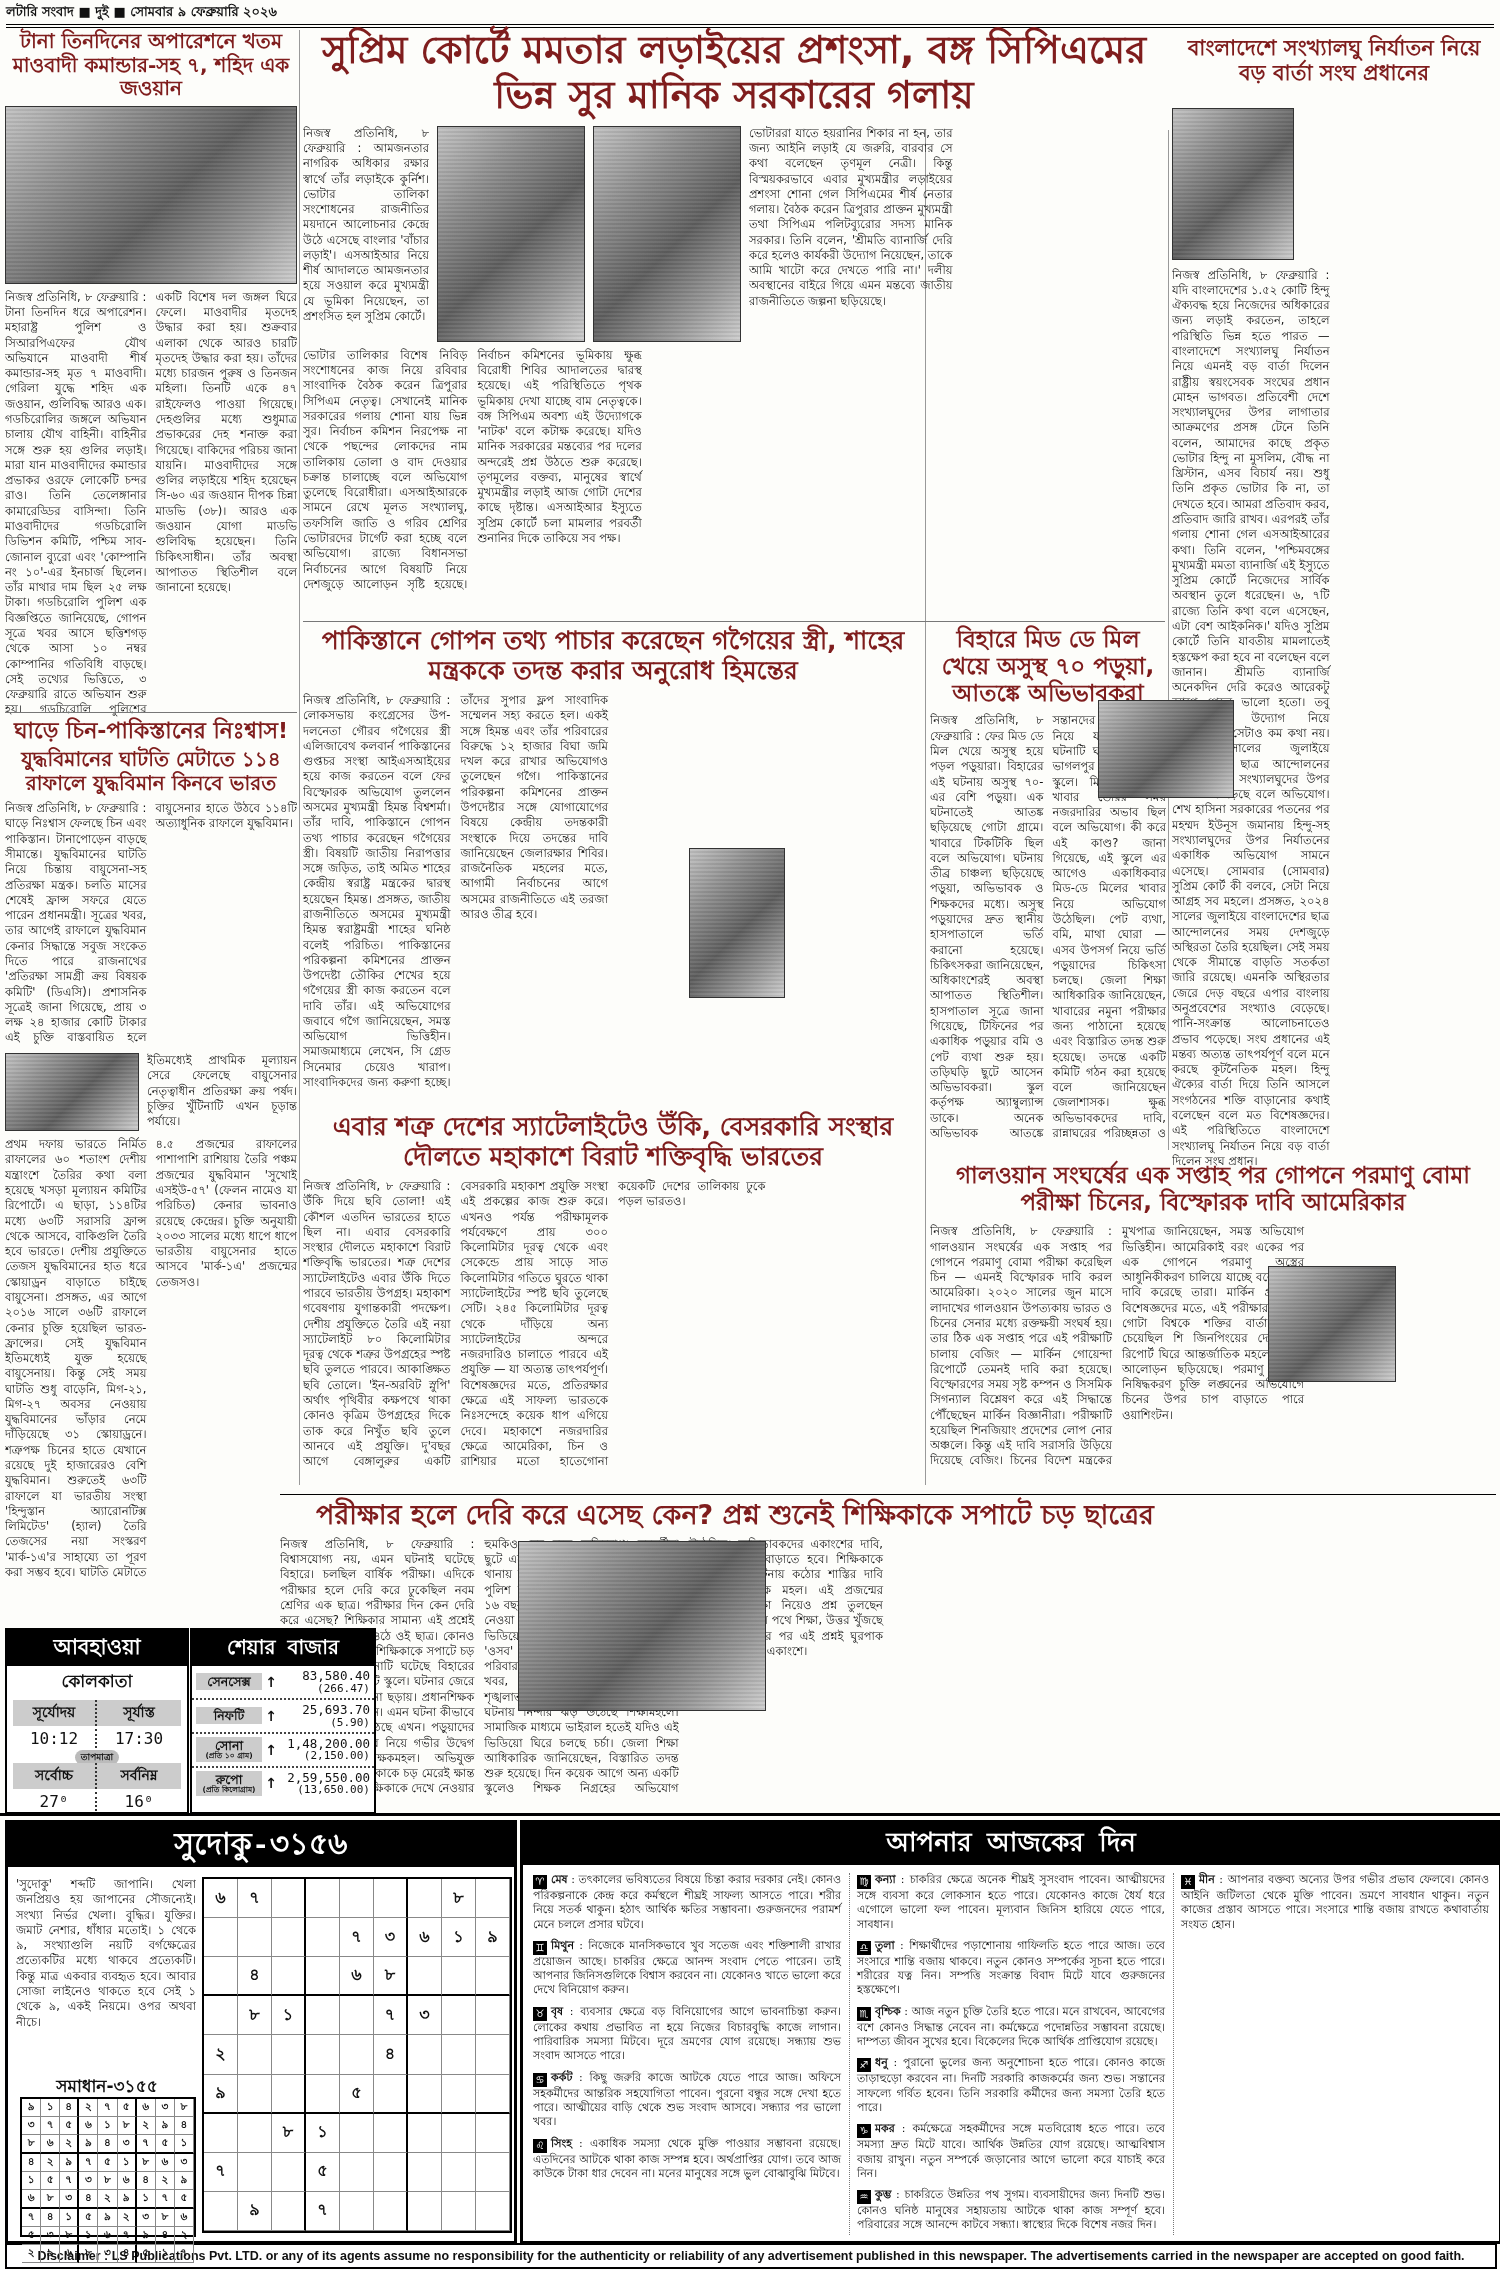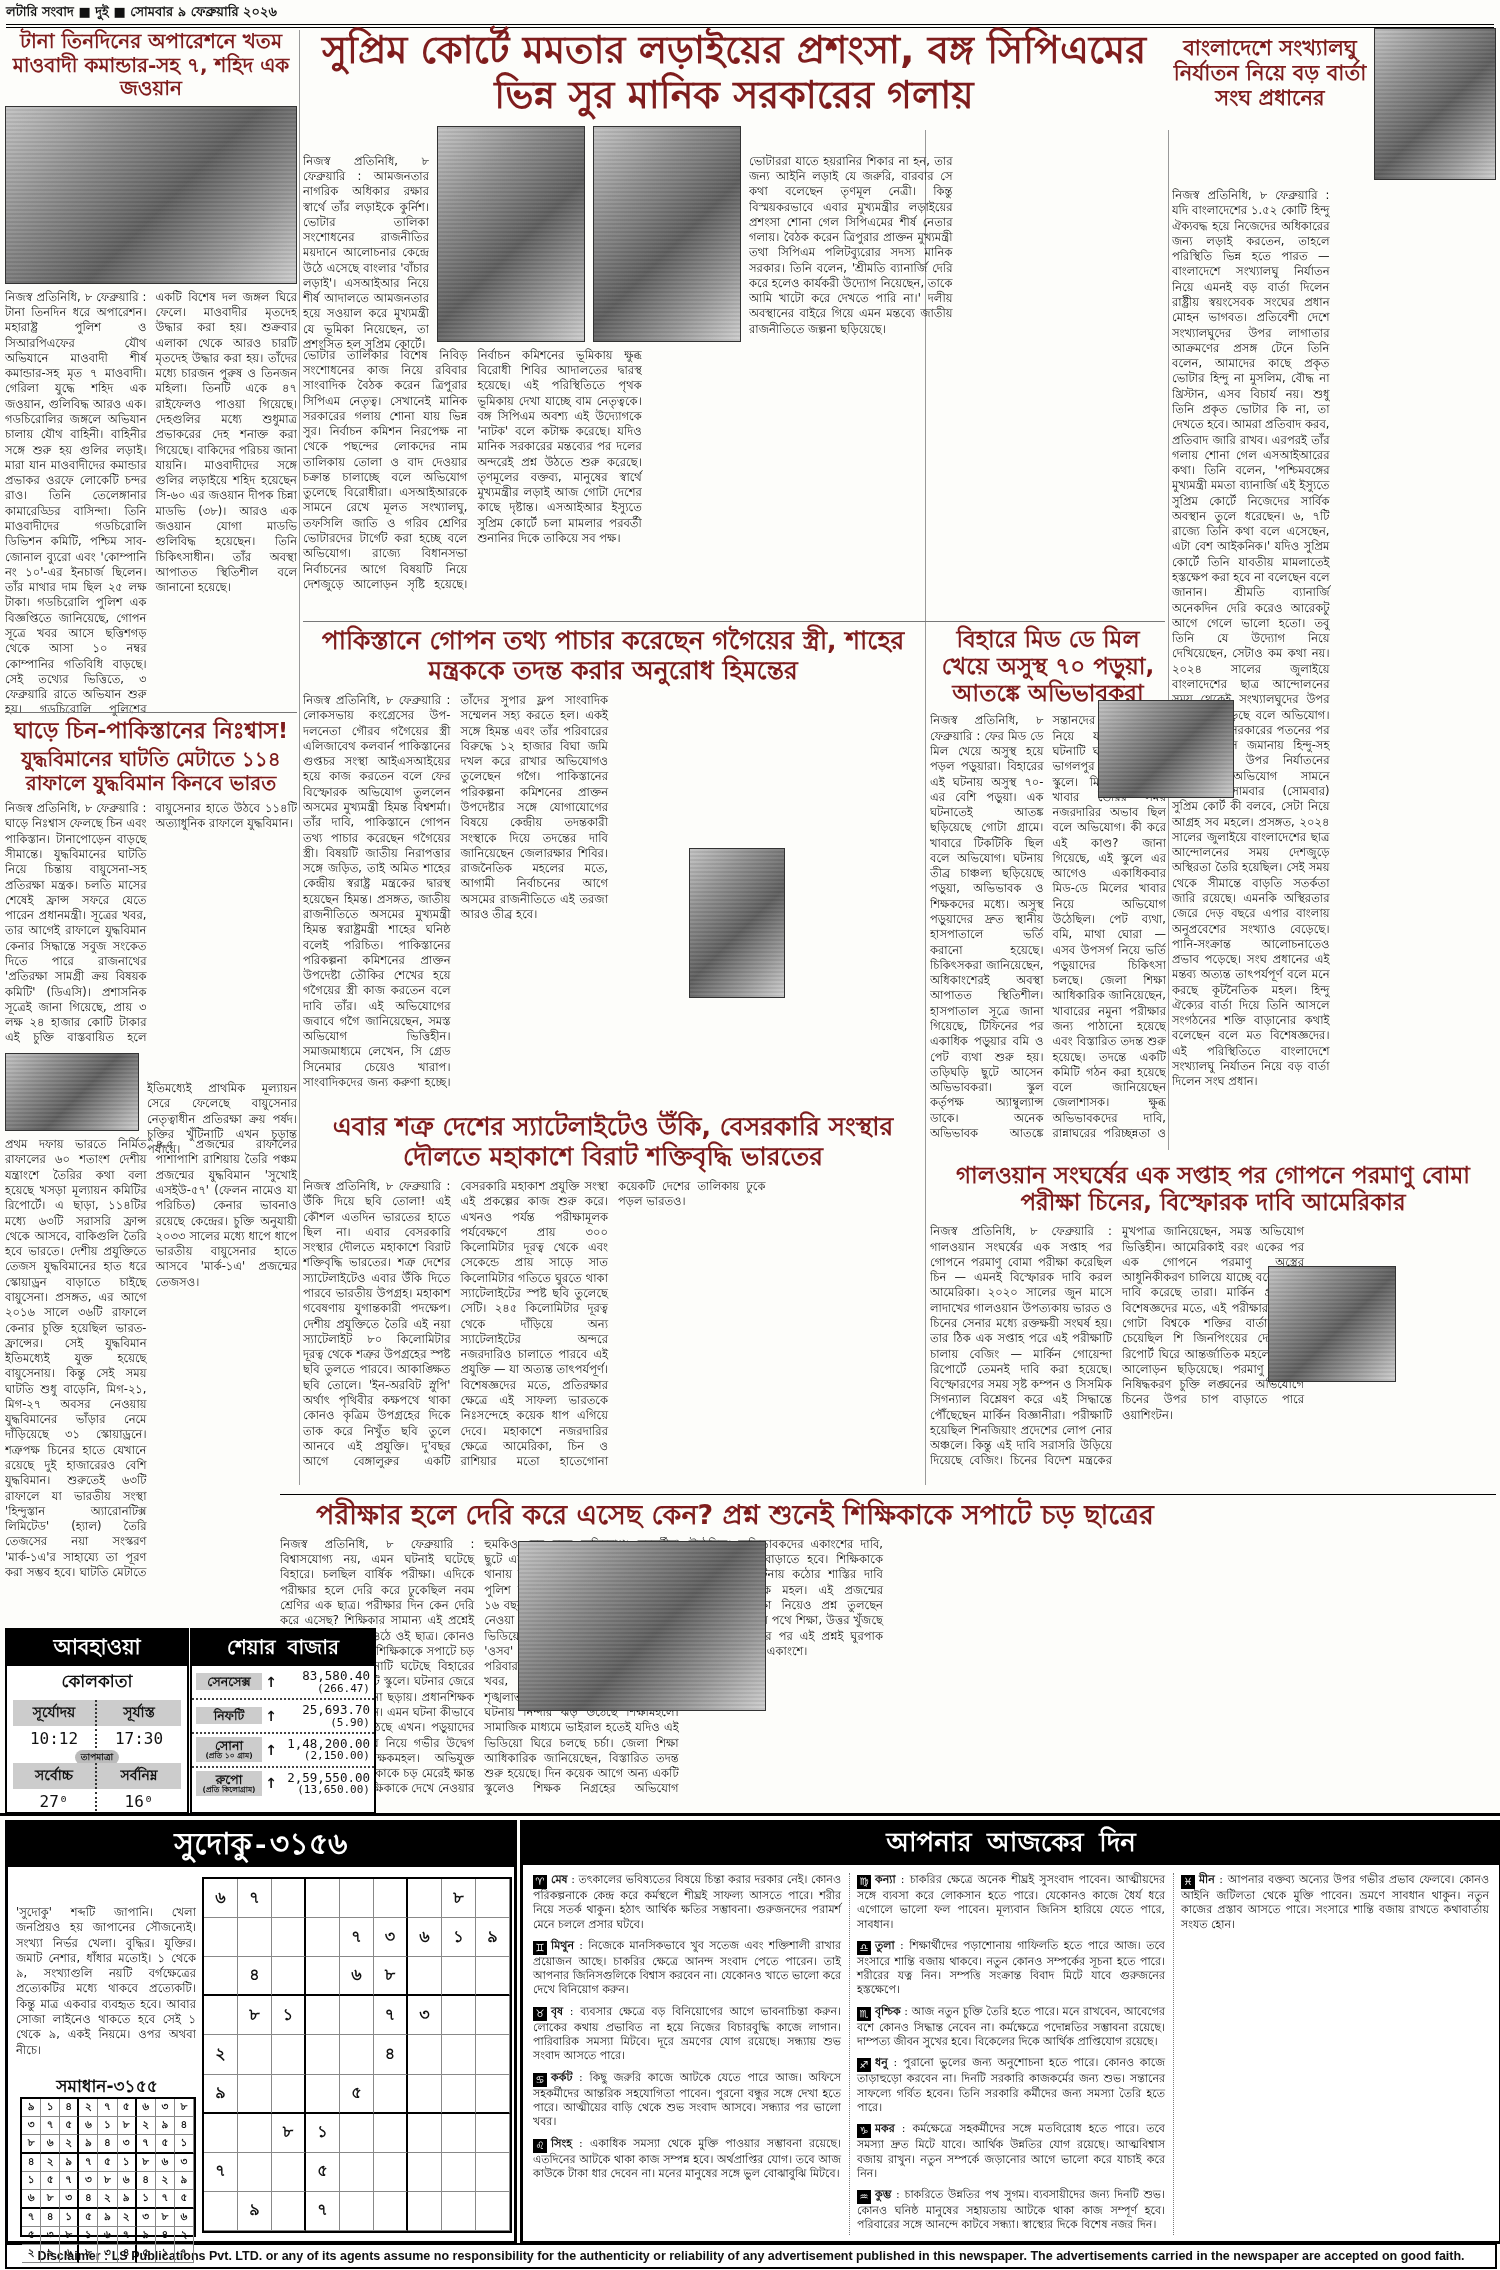--- a/index.html
+++ b/index.html
@@ -3,21 +3,21 @@
 <meta charset="utf-8">
 <style>
   html,body{margin:0;padding:0;background:#e8e8e4;}
   #page{position:relative;width:1500px;height:2270px;background:#fdfdfa;color:#111;
         font-family:"DejaVu Sans","Liberation Sans",sans-serif;overflow:hidden;margin:0 auto;}
   .abs{position:absolute;}
   
   #topbar{left:6px;top:2px;width:1488px;height:22px;font-size:13px;font-weight:bold;
           border-bottom:4px double #000;display:flex;align-items:flex-start;}
   
-  .bt{font-size:11.5px;line-height:1.33;text-align:justify;color:#151515;overflow:hidden;column-fill:auto;margin-top:28px;}
+  .bt{font-size:11.5px;line-height:1.33;text-align:justify;color:#151515;overflow:hidden;column-fill:auto;}
   .c2{column-count:2;column-gap:9px;}
   .c3{column-count:3;column-gap:10px;}
   .c4{column-count:4;column-gap:10px;}
   .c5{column-count:5;column-gap:10px;}
   .c6{column-count:6;column-gap:10px;}
   h1,h2,h3{margin:0;font-weight:bold;color:#7f1d1d;}
   .hl{line-height:1.18;}
   
   .photo{background:
       repeating-linear-gradient(0deg,rgba(0,0,0,.06) 0 2px,rgba(255,255,255,.05) 2px 4px),
@@ -108,21 +108,21 @@
     <div class="photo" style="position:absolute;left:386px;top:222px;width:94px;height:148px;"></div>
   </section>
 
   <section class="abs" style="left:930px;top:626px;width:236px;height:530px;overflow:visible;">
     <h2 class="hl" style="font-size:23px;text-align:center;">বিহারে মিড ডে মিল খেয়ে অসুস্থ ৭০ পড়ুয়া, আতঙ্কে অভিভাবকরা</h2>
     <div class="bt c2" style="height:430px;margin-top:6px;">নিজস্ব প্রতিনিধি, ৮ ফেব্রুয়ারি : ফের মিড ডে মিল খেয়ে অসুস্থ হয়ে পড়ল পড়ুয়ারা। বিহারের এই ঘটনায় অসুস্থ ৭০-এর বেশি পড়ুয়া। এক ঘটনাতেই আতঙ্ক ছড়িয়েছে গোটা গ্রামে। খাবারে টিকটিকি ছিল বলে অভিযোগ। ঘটনায় তীব্র চাঞ্চল্য ছড়িয়েছে পড়ুয়া, অভিভাবক ও শিক্ষকদের মধ্যে। অসুস্থ পড়ুয়াদের দ্রুত স্থানীয় হাসপাতালে ভর্তি করানো হয়েছে। চিকিৎসকরা জানিয়েছেন, অধিকাংশেরই অবস্থা আপাতত স্থিতিশীল। হাসপাতাল সূত্রে জানা গিয়েছে, টিফিনের পর একাধিক পড়ুয়ার বমি ও পেট ব্যথা শুরু হয়। তড়িঘড়ি ছুটে আসেন অভিভাবকরা। স্কুল কর্তৃপক্ষ অ্যাম্বুল্যান্স ডাকে। অনেক অভিভাবক আতঙ্কে সন্তানদের স্কুল থেকে নিয়ে যান। শনিবার ঘটনাটি ঘটেছে বিহারের ভাগলপুর জেলার একটি স্কুলে। মিড-ডে মিলের খাবার তৈরির সময় নজরদারির অভাব ছিল বলে অভিযোগ। কী করে এই কাণ্ড? জানা গিয়েছে, এই স্কুলে এর আগেও একাধিকবার মিড-ডে মিলের খাবার নিয়ে অভিযোগ উঠেছিল। পেট ব্যথা, বমি, মাথা ঘোরা — এসব উপসর্গ নিয়ে ভর্তি পড়ুয়াদের চিকিৎসা চলছে। জেলা শিক্ষা আধিকারিক জানিয়েছেন, খাবারের নমুনা পরীক্ষার জন্য পাঠানো হয়েছে এবং বিস্তারিত তদন্ত শুরু হয়েছে। তদন্তে একটি কমিটি গঠন করা হয়েছে বলে জানিয়েছেন জেলাশাসক। ক্ষুব্ধ অভিভাবকদের দাবি, রান্নাঘরের পরিচ্ছন্নতা ও নজরদারি বাড়াতে হবে। সংশ্লিষ্ট শিশু শিক্ষা কেন্দ্রের কর্মীদের বিরুদ্ধে কড়া ব্যবস্থা নেওয়ার দাবি তুলেছেন তাঁরা।</div>
     <div class="photo" style="position:absolute;left:168px;top:74px;width:134px;height:96px;"></div>
   </section>
 
   <section class="abs" style="left:1172px;top:28px;width:324px;height:1128px;">
-    <div style="display:flex;gap:6px;">
+    <div style="display:flex;gap:22px;flex-direction:column;">
       <h2 class="hl" style="font-size:21px;flex:1;text-align:center;padding-top:8px;">বাংলাদেশে সংখ্যালঘু নির্যাতন নিয়ে বড় বার্তা সংঘ প্রধানের</h2>
       <div class="photo" style="width:120px;height:150px;flex:0 0 auto;"></div>
     </div>
     <div class="bt c2" style="height:958px;margin-top:8px;">নিজস্ব প্রতিনিধি, ৮ ফেব্রুয়ারি : যদি বাংলাদেশের ১.৫২ কোটি হিন্দু ঐক্যবদ্ধ হয়ে নিজেদের অধিকারের জন্য লড়াই করতেন, তাহলে পরিস্থিতি ভিন্ন হতে পারত — বাংলাদেশে সংখ্যালঘু নির্যাতন নিয়ে এমনই বড় বার্তা দিলেন রাষ্ট্রীয় স্বয়ংসেবক সংঘের প্রধান মোহন ভাগবত। প্রতিবেশী দেশে সংখ্যালঘুদের উপর লাগাতার আক্রমণের প্রসঙ্গ টেনে তিনি বলেন, আমাদের কাছে প্রকৃত ভোটার হিন্দু না মুসলিম, বৌদ্ধ না খ্রিস্টান, এসব বিচার্য নয়। শুধু তিনি প্রকৃত ভোটার কি না, তা দেখতে হবে। আমরা প্রতিবাদ করব, প্রতিবাদ জারি রাখব। এরপরই তাঁর গলায় শোনা গেল এসআইআরের কথা। তিনি বলেন, 'পশ্চিমবঙ্গের মুখ্যমন্ত্রী মমতা ব্যানার্জি এই ইস্যুতে সুপ্রিম কোর্টে নিজেদের সার্বিক অবস্থান তুলে ধরেছেন। ৬, ৭টি রাজ্যে তিনি কথা বলে এসেছেন, এটা বেশ আইকনিক।' যদিও সুপ্রিম কোর্টে তিনি যাবতীয় মামলাতেই হস্তক্ষেপ করা হবে না বলেছেন বলে জানান। শ্রীমতি ব্যানার্জি অনেকদিন দেরি করেও আরেকটু আগে গেলে ভালো হতো। তবু তিনি যে উদ্যোগ নিয়ে দেখিয়েছেন, সেটাও কম কথা নয়। ২০২৪ সালের জুলাইয়ে বাংলাদেশের ছাত্র আন্দোলনের সময় থেকেই সংখ্যালঘুদের উপর আক্রমণ বেড়েছে বলে অভিযোগ। শেখ হাসিনা সরকারের পতনের পর মহম্মদ ইউনূস জমানায় হিন্দু-সহ সংখ্যালঘুদের উপর নির্যাতনের একাধিক অভিযোগ সামনে এসেছে। সোমবার (সোমবার) সুপ্রিম কোর্ট কী বলবে, সেটা নিয়ে আগ্রহ সব মহলে। প্রসঙ্গত, ২০২৪ সালের জুলাইয়ে বাংলাদেশের ছাত্র আন্দোলনের সময় দেশজুড়ে অস্থিরতা তৈরি হয়েছিল। সেই সময় থেকে সীমান্তে বাড়তি সতর্কতা জারি রয়েছে। এমনকি অস্থিরতার জেরে দেড় বছরে এপার বাংলায় অনুপ্রবেশের সংখ্যাও বেড়েছে। পানি-সংক্রান্ত আলোচনাতেও প্রভাব পড়েছে। সংঘ প্রধানের এই মন্তব্য অত্যন্ত তাৎপর্যপূর্ণ বলে মনে করছে কূটনৈতিক মহল। হিন্দু ঐক্যের বার্তা দিয়ে তিনি আসলে সংগঠনের শক্তি বাড়ানোর কথাই বলেছেন বলে মত বিশেষজ্ঞদের। এই পরিস্থিতিতে বাংলাদেশে সংখ্যালঘু নির্যাতন নিয়ে বড় বার্তা দিলেন সংঘ প্রধান।</div>
   </section>
 
   <section class="abs" style="left:303px;top:1112px;width:620px;height:376px;">
     <h2 class="hl" style="font-size:25px;text-align:center;">এবার শত্রু দেশের স্যাটেলাইটেও উঁকি, বেসরকারি সংস্থার দৌলতে মহাকাশে বিরাট শক্তিবৃদ্ধি ভারতের</h2>
     <div class="bt c4" style="height:298px;margin-top:8px;">নিজস্ব প্রতিনিধি, ৮ ফেব্রুয়ারি : উঁকি দিয়ে ছবি তোলা! এই কৌশল এতদিন ভারতের হাতে ছিল না। এবার বেসরকারি সংস্থার দৌলতে মহাকাশে বিরাট শক্তিবৃদ্ধি ভারতের। শত্রু দেশের স্যাটেলাইটেও এবার উঁকি দিতে পারবে ভারতীয় উপগ্রহ। মহাকাশ গবেষণায় যুগান্তকারী পদক্ষেপ। দেশীয় প্রযুক্তিতে তৈরি এই নয়া স্যাটেলাইট ৮০ কিলোমিটার দূরত্ব থেকে শত্রুর উপগ্রহের স্পষ্ট ছবি তুলতে পারবে। আকাঙ্ক্ষিত ছবি তোলে। 'ইন-অরবিট স্নুপি' অর্থাৎ পৃথিবীর কক্ষপথে থাকা কোনও কৃত্রিম উপগ্রহের দিকে তাক করে নিখুঁত ছবি তুলে আনবে এই প্রযুক্তি। দু'বছর আগে বেঙ্গালুরুর একটি বেসরকারি মহাকাশ প্রযুক্তি সংস্থা এই প্রকল্পের কাজ শুরু করে। এখনও পর্যন্ত পরীক্ষামূলক পর্যবেক্ষণে প্রায় ৩০০ কিলোমিটার দূরত্ব থেকে এবং সেকেন্ডে প্রায় সাড়ে সাত কিলোমিটার গতিতে ঘুরতে থাকা স্যাটেলাইটের স্পষ্ট ছবি তুলেছে সেটি। ২৪৫ কিলোমিটার দূরত্ব থেকে দাঁড়িয়ে অন্য স্যাটেলাইটের অন্দরে নজরদারিও চালাতে পারবে এই প্রযুক্তি — যা অত্যন্ত তাৎপর্যপূর্ণ। বিশেষজ্ঞদের মতে, প্রতিরক্ষার ক্ষেত্রে এই সাফল্য ভারতকে নিঃসন্দেহে কয়েক ধাপ এগিয়ে দেবে। মহাকাশে নজরদারির ক্ষেত্রে আমেরিকা, চিন ও রাশিয়ার মতো হাতেগোনা কয়েকটি দেশের তালিকায় ঢুকে পড়ল ভারতও।</div>
   </section>

